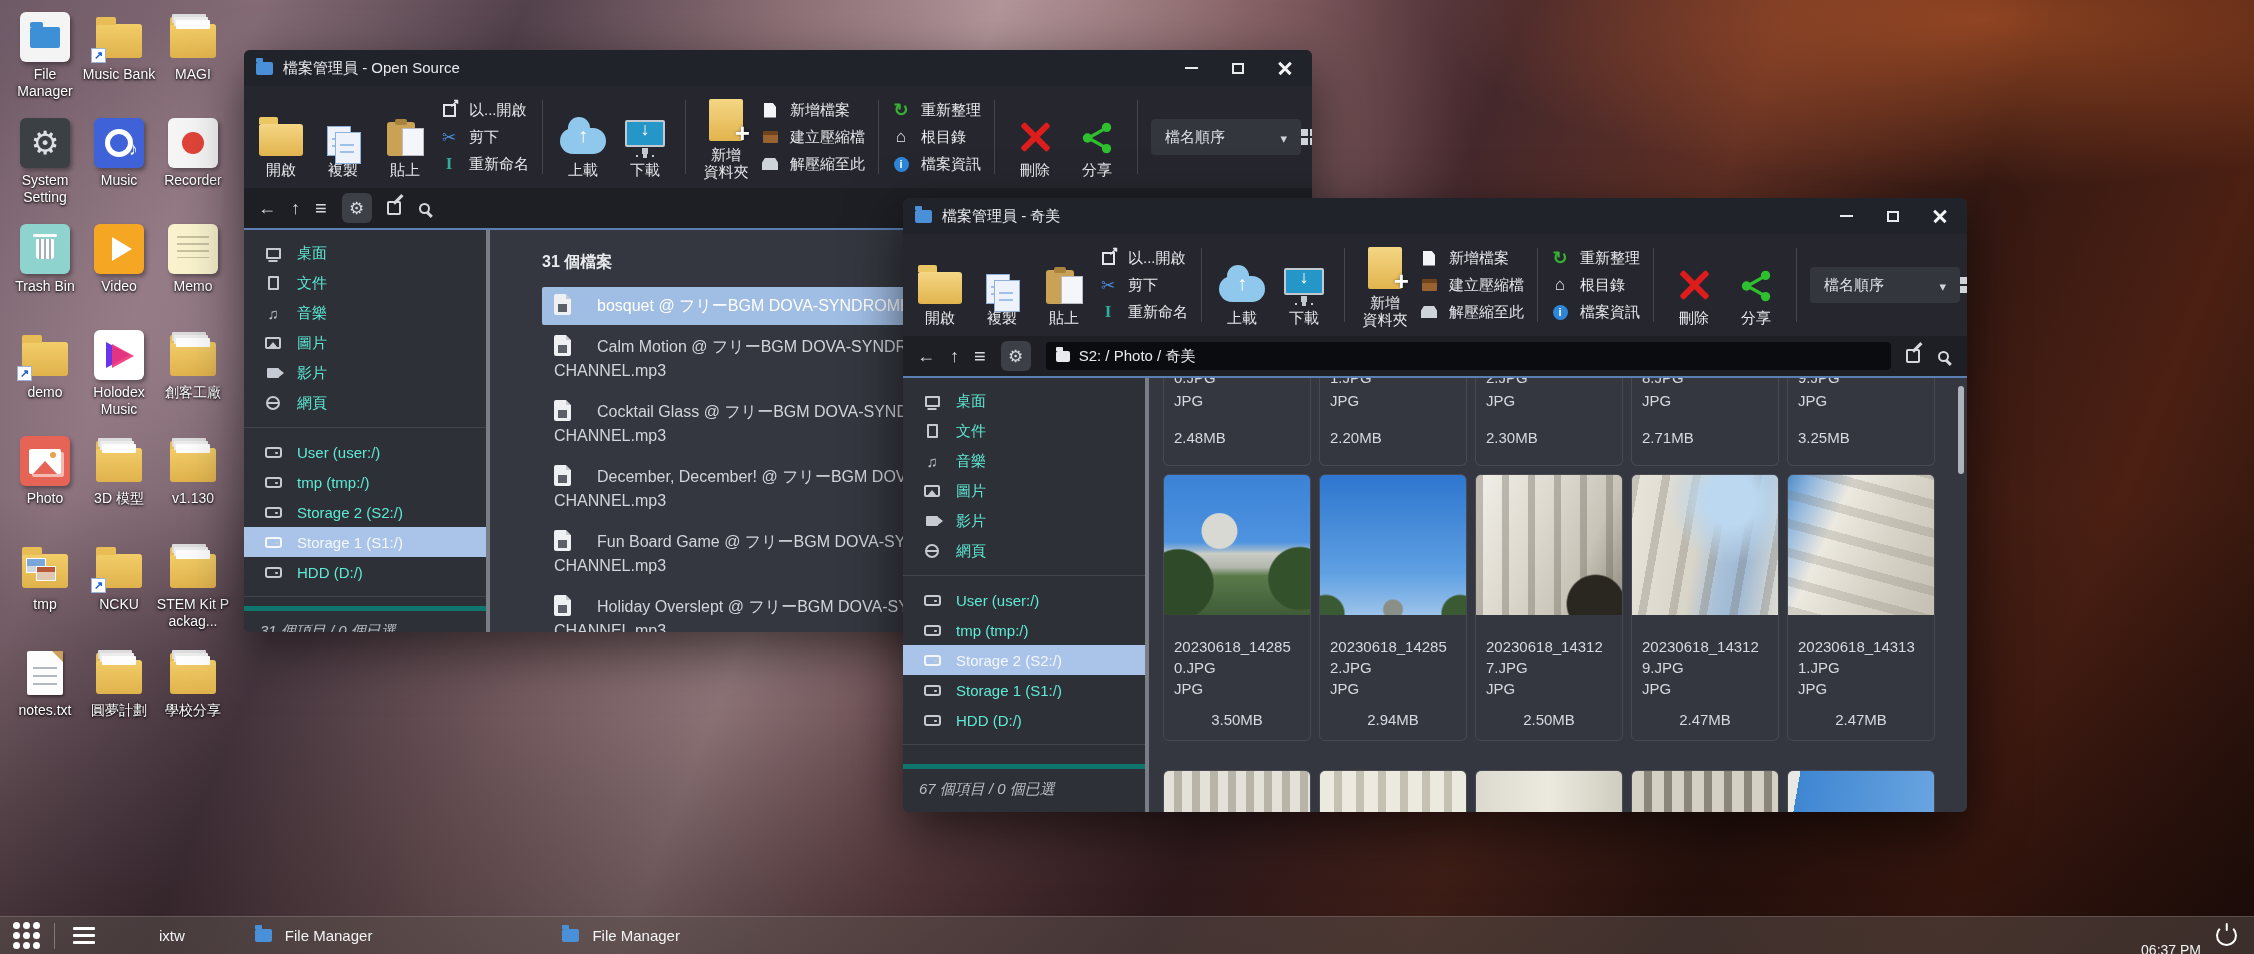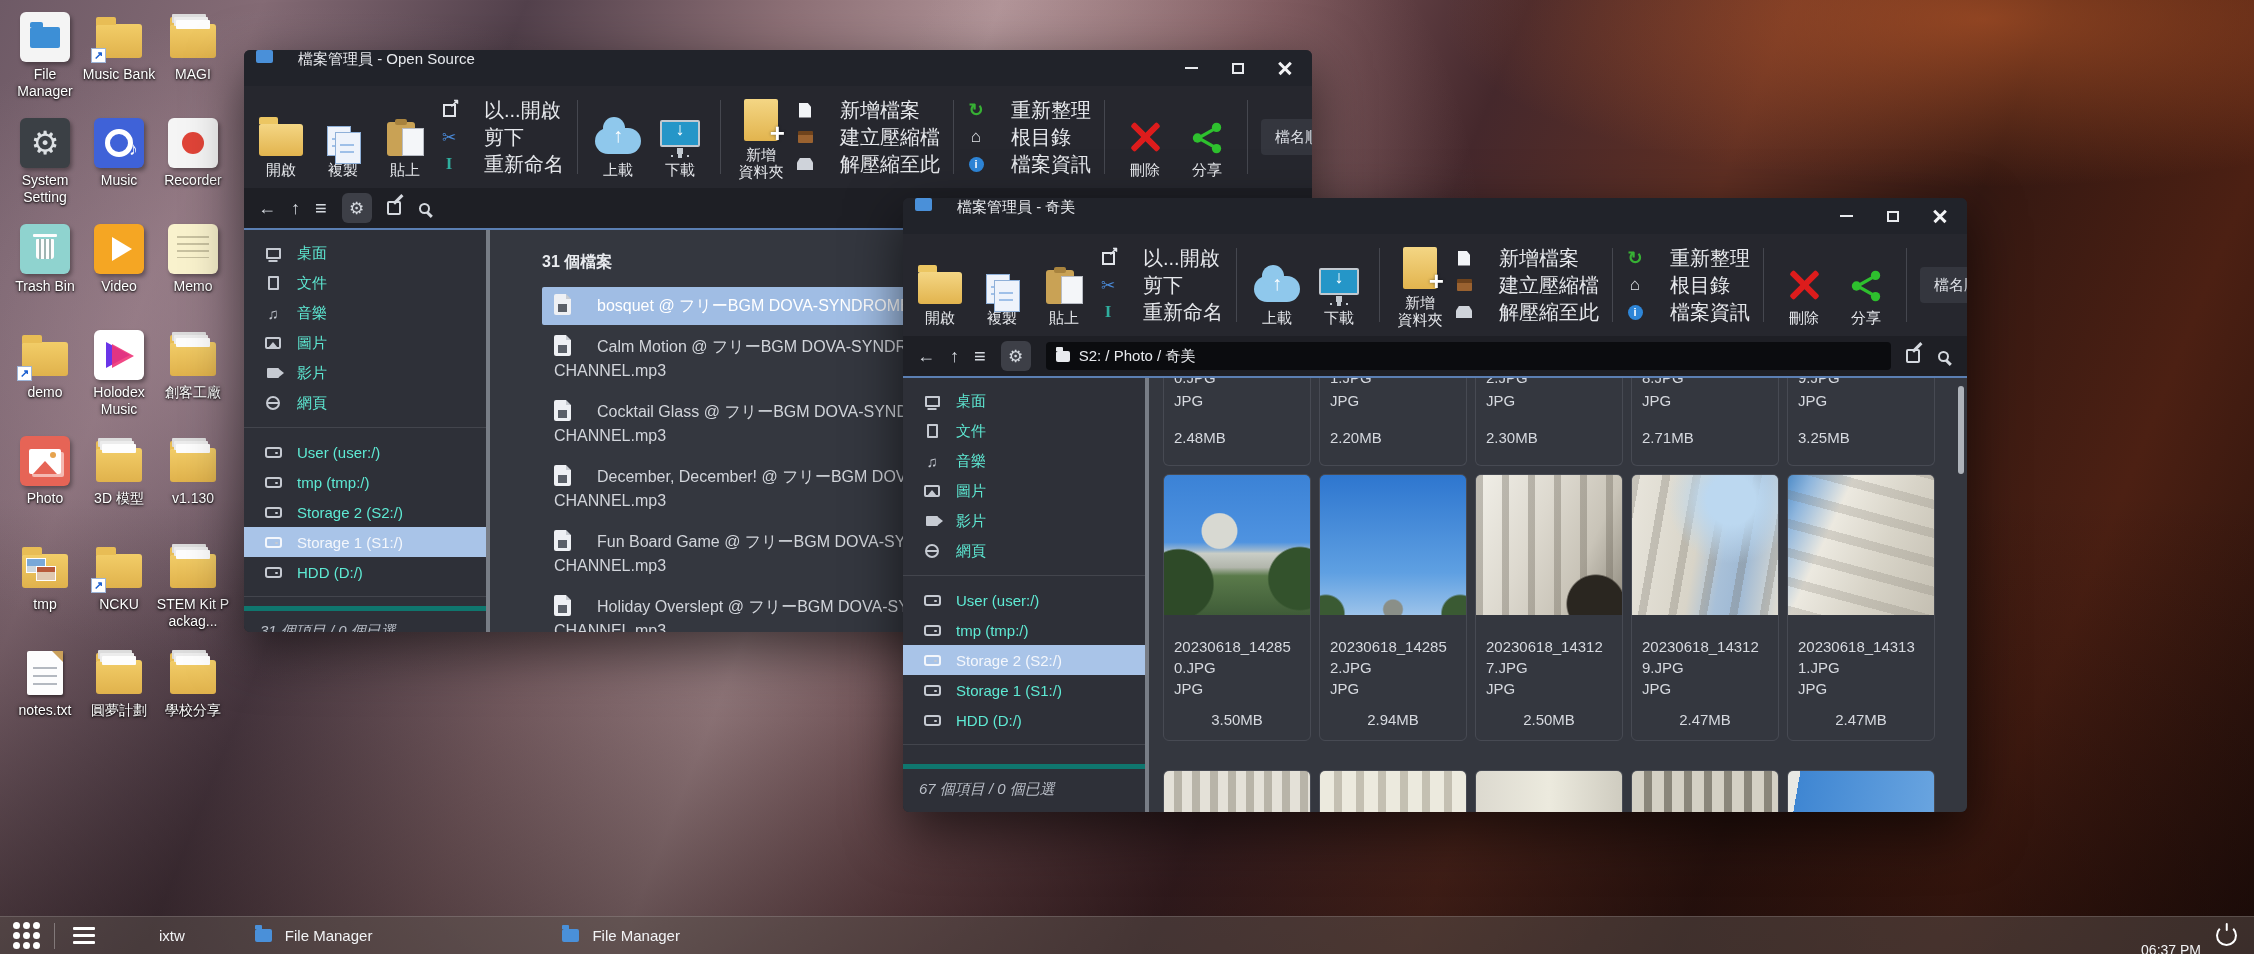--- a/index.html
+++ b/index.html
@@ -60,38 +60,38 @@
   .doc-big { width:36px; height:44px; background:#fdfdfd; border-radius:2px; position:relative; box-shadow:1px 2px 3px rgba(0,0,0,.4);
     background-image:repeating-linear-gradient(180deg,transparent 0 6px,#b4b9c0 6px 8px); background-size:24px 28px; background-position:6px 10px; background-repeat:no-repeat; }
   .doc-big::before { content:""; position:absolute; top:0; right:0; border-style:solid; border-width:0 11px 11px 0; border-color:transparent #caa05a transparent transparent; }
 
   
   .window { position:absolute; border-radius:6px; overflow:hidden; display:flex; flex-direction:column;
     box-shadow:0 18px 55px rgba(0,0,0,.6); background:#26272e; }
   #win1 { left:244px; top:50px; width:1068px; height:582px; z-index:2; }
   #win2 { left:903px; top:198px; width:1064px; height:614px; z-index:3; }
 
-  .titlebar { height:36px; background:rgba(33,34,41,.82); display:flex; padding:0 12px; gap:25px; flex:0 0 auto; }
+  .titlebar { height:36px; background:rgba(33,34,41,.82); display:flex; align-items:center; padding:0 12px; gap:10px; flex:0 0 auto; }
   .mf { display:inline-block; width:17px; height:13px; background:#4a90d9; border-radius:2px; position:relative; }
   .mf::before { content:""; position:absolute; top:-4px; left:0; width:7px; height:4px; background:#4a90d9; border-radius:1px 1px 0 0; }
   .mf.light { background:#e8eaee; } .mf.light::before { background:#e8eaee; }
   .title-text { color:#e8eaee; font-size:15px; flex:1; white-space:nowrap; overflow:hidden; }
   .win-btns { display:flex; align-items:center; gap:34px; margin-right:8px; }
   .btn-min { width:13px; height:2px; background:#e8eaee; }
   .btn-max { width:12px; height:11px; border:2px solid #e8eaee; }
   .btn-close { position:relative; width:14px; height:14px; }
   .btn-close::before,.btn-close::after { content:""; position:absolute; left:-1px; top:6px; width:16px; height:2.5px; background:#f2f3f5; }
   .btn-close::before { transform:rotate(45deg); } .btn-close::after { transform:rotate(-45deg); }
 
   
   .toolbar { height:102px; background:#26272e; display:flex; align-items:center; padding:0 10px; gap:8px; flex:0 0 auto; }
   .tb-big { display:flex; flex-direction:column; align-items:center; justify-content:flex-end; gap:5px; min-width:54px; height:86px; color:#e6e8ec; font-size:15px; cursor:default; }
   .tb-big .big-ic { height:48px; display:flex; align-items:flex-end; justify-content:center; }
   .tb-col { display:flex; flex-direction:column; justify-content:center; gap:7px; }
-  .tb-mini { display:flex; align-items:center; gap:26px; color:#e6e8ec; font-size:20px; height:20px; white-space:nowrap;text-align:center; }
+  .tb-mini { display:flex; align-items:center; gap:11px; color:#e6e8ec; font-size:15px; height:20px; white-space:nowrap;text-align:center; }
   .tb-mini .mi { width:18px; display:flex; align-items:center; justify-content:center; flex:0 0 18px; }
   .tb-sep { width:1px; height:74px; background:#45474f; margin:0 5px; flex:0 0 1px; }
   .right-tools { margin-left:auto; display:flex; flex-direction:row; align-items:center; padding-right:4px; }
   .sort-box { background:#34363e; border-radius:4px; height:36px; min-width:150px; display:flex; align-items:center; justify-content:space-between; gap:26px; padding:0 14px; color:#dfe2e8; font-size:15px; }
   .caret::before { content:"\25BE"; color:#cfd3da; font-size:13px; }
   .view-icons { display:flex; align-items:center; gap:20px; }
   .vi-grid { width:7px; height:7px; background:#cfd3da; box-shadow:9px 0 #cfd3da,0 9px #cfd3da,9px 9px #cfd3da; margin:0 9px 9px 0; }
   .vi-list { width:17px; height:16px; background:repeating-linear-gradient(180deg,#cfd3da 0 4px,transparent 4px 7px); }
   .vi-detail { width:17px; height:14px; background:repeating-linear-gradient(180deg,#cfd3da 0 2.5px,transparent 2.5px 6px); }
   .vi-div { width:1px; height:22px; background:#45474f; }

